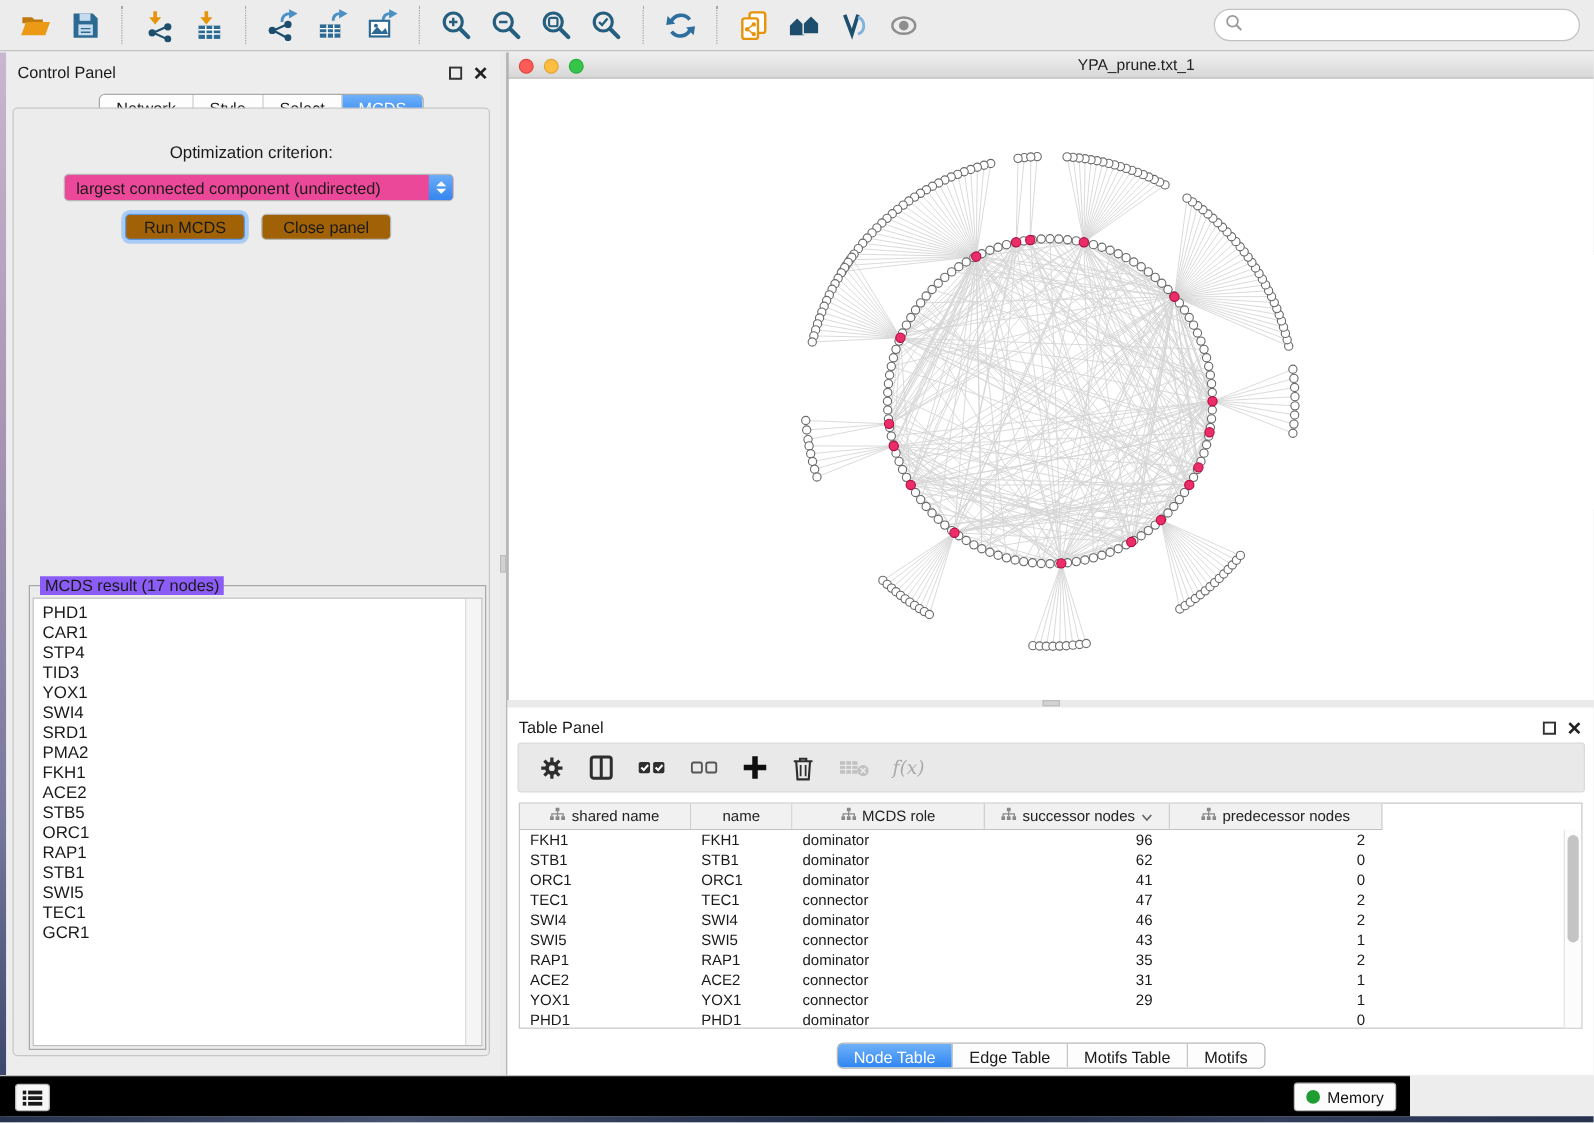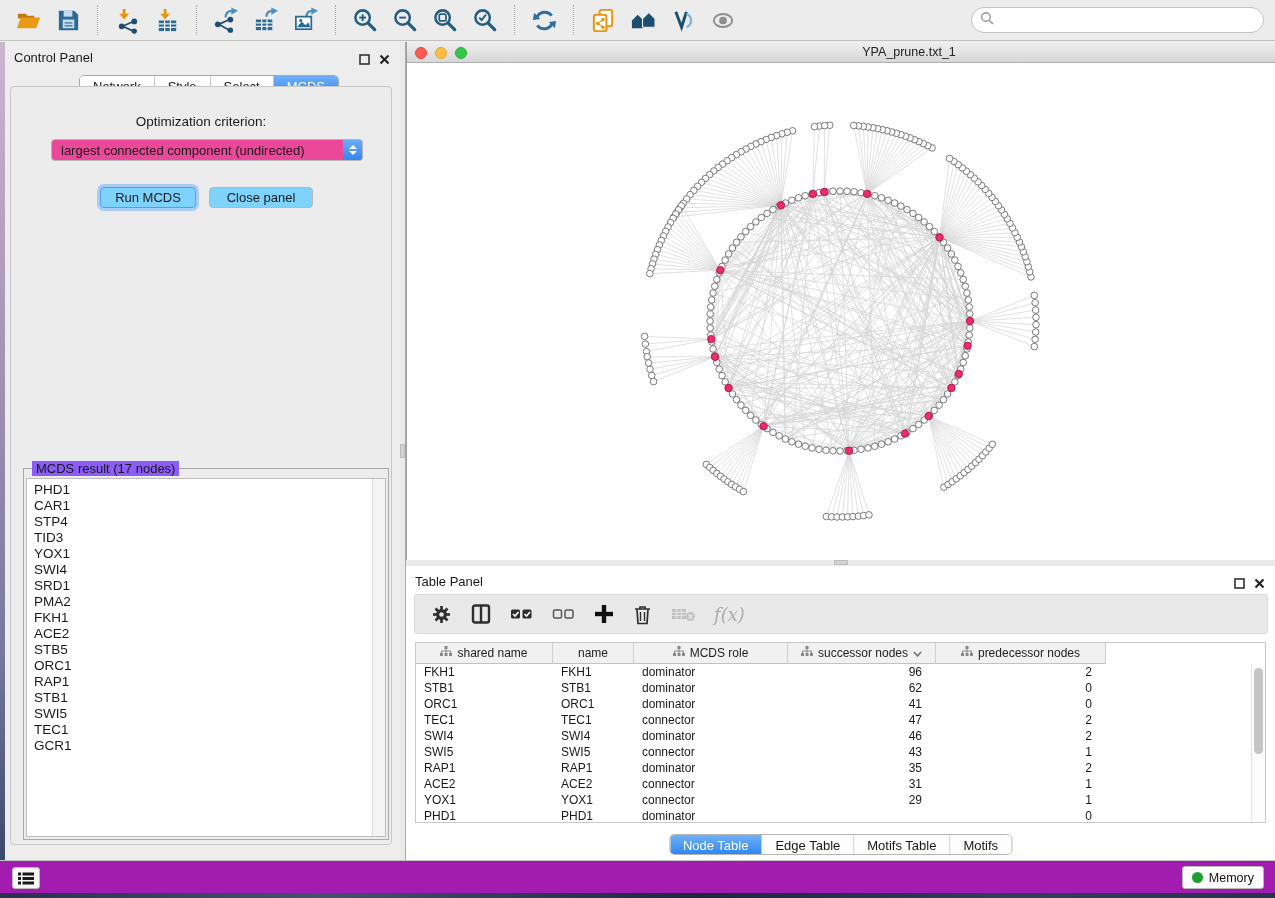--- a/index.html
+++ b/index.html
@@ -27,21 +27,21 @@
   .seg-tab:last-child { border-right:none; }
   .seg-tab.active { background:linear-gradient(#6FB1F8,#2F86F3); color:#fff; }
   .cp-inner { position:absolute; left:5px; top:44px; width:382px; height:759px; background:#ECECEC; border:1px solid #C7C7C7; border-radius:4px;text-decoration:underline; }
   .opt-label { position:absolute; left:0; right:0; top:27px; text-align:center; font-size:13.5px; }
   .combo { position:absolute; left:40px; top:52px; width:312px; height:22px; background:#ec4899; border:1px solid #B7B7B7; border-radius:4px; display:flex; align-items:center; }
   .combo-text { flex:1; font-size:13px; padding-left:9px; white-space:nowrap; }
   .combo-stepper { width:19px; height:100%; background:linear-gradient(#6AADF8,#3585EF); border-radius:0 3px 3px 0; display:flex; flex-direction:column; align-items:center; justify-content:center; gap:2px; }
   .combo-stepper i { width:0; height:0; border-left:4px solid transparent; border-right:4px solid transparent; }
   .combo-stepper .up { border-bottom:4px solid #fff; }
   .combo-stepper .dn { border-top:4px solid #fff; }
-  .mac-btn { position:absolute; top:100px; height:21px; background:#7dd3fc; border:1px solid #B7B7B7; border-radius:4px; font-size:13px; display:flex; align-items:center; justify-content:center; color:#1a1a1a; }
+  .mac-btn { position:absolute; top:84px; height:21px; background:#a16207; border:1px solid #B7B7B7; border-radius:4px; font-size:13px; display:flex; align-items:center; justify-content:center; color:#1a1a1a; }
   .mac-btn.run { left:89px; width:96px; box-shadow:0 0 0 3px #A8CCF3; border-color:#5B99E8; }
   .mac-btn.close { left:198px; width:104px; }
   .group-box { position:absolute; left:12px; top:381px; width:366px; height:372px; border:1px solid #A9A9A9; }
   .group-label { position:absolute; left:8px; top:-8px; background:#8b5cf6; padding:0 4px; font-size:13px; }
   .listbox { position:absolute; left:2px; top:9px; right:2px; bottom:2px; background:#fff; border:1px solid #BDBDBD; overflow:hidden; }
   .list-items { position:absolute; left:0; top:3px; right:13px; bottom:0; }
   .mcds-item { font-size:13.5px; line-height:16px; padding-left:7px; }
   .list-scroll { position:absolute; right:0; top:0; bottom:0; width:13px; background:#F5F5F5; border-left:1px solid #DCDCDC; }
 
   
@@ -57,35 +57,35 @@
   .t-red { left:8px; background:#FC5B57; border:1px solid #E2443E; }
   .t-yellow { left:28px; background:#FDBE41; border:1px solid #E0A433; }
   .t-green { left:48px; background:#35C649; border:1px solid #2AAD3D; }
   .nf-title { position:absolute; left:502px; top:3px; transform:translateX(-50%); font-size:12.5px; color:#222; }
   .nf-canvas { position:absolute; left:0; top:21px; right:0; bottom:0; background:#fff; }
 
   
   .table-panel { position:absolute; left:406px; top:566px; width:869px; height:294px; background:#ffffff; }
   .tp-toolbar { position:absolute; left:8px; top:28px; width:854px; height:40px; background:#E9E9E9; border:1px solid #DADADA; border-radius:3px; display:flex; align-items:center; padding-left:16px; }
   .tp-tbi { display:flex; align-items:center; justify-content:center; margin-right:19px; }
-  .fx { font-family:"DejaVu Serif", serif; font-style:italic; font-size:18px; color:#ABABAB; }
+  .fx { font-family:"DejaVu Serif", serif; font-style:italic; font-size:15px; color:#ABABAB; }
   .tp-table { position:absolute; left:9px; top:76px; width:851px; height:181px; background:#fff; border:1px solid #C9C9C9; }
   .tp-header { position:absolute; left:0; top:0; height:21px; display:flex; border-bottom:1px solid #C2C2C2; }
   .th { background:#F1F1F1; border-right:1px solid #CFCFCF; display:flex; align-items:center; justify-content:center; gap:5px; font-size:12px; color:#222; height:20px; }
   .tp-rows { position:absolute; left:0; top:21px; right:14px; bottom:0; overflow:hidden; }
   .tr { display:flex; height:16px; }
   .td { font-size:12px; line-height:16px; white-space:nowrap; }
   .td.l { padding-left:8px; text-align:left; }
   .td.r { padding-right:14px; text-align:right; }
   .tp-scroll { position:absolute; right:0; top:21px; bottom:0; width:14px; background:#FCFCFC; border-left:1px solid #E3E3E3; }
   .tp-thumb { position:absolute; left:2px; top:4px; width:9px; height:86px; background:#C4C4C4; border-radius:5px; }
   .tp-tabs { position:absolute; left:50%; transform:translateX(-50%); bottom:5px; height:21px; display:flex; border:1px solid #B5B5B5; border-radius:5px; overflow:hidden; background:#FDFDFD; }
 
   
-  .status-bar { position:absolute; left:0; top:860px; width:1275px; height:33px; background:#a21caf; border-top:1px solid #C2C2C2; }
+  .status-bar { position:absolute; left:0; top:860px; width:1128px; height:33px; background:#000000; border-top:1px solid #C2C2C2; }
   .menu-btn { position:absolute; left:12px; top:6px; width:28px; height:22px; background:#F7F7F7; border:1px solid #B9B9B9; border-radius:3px; display:flex; align-items:center; justify-content:center; }
   .memory-btn { position:absolute; right:11px; top:5px; height:23px; padding:0 9px; background:#FCFCFC; border:1px solid #B9B9B9; border-radius:3px; display:flex; align-items:center; gap:6px; font-size:12.5px; color:#111; }
   .mem-dot { width:11px; height:11px; border-radius:50%; background:#1E9E30; }
 </style>
 </head>
 <body>
 
 <div id="app">
 
   <div class="toolbar">

